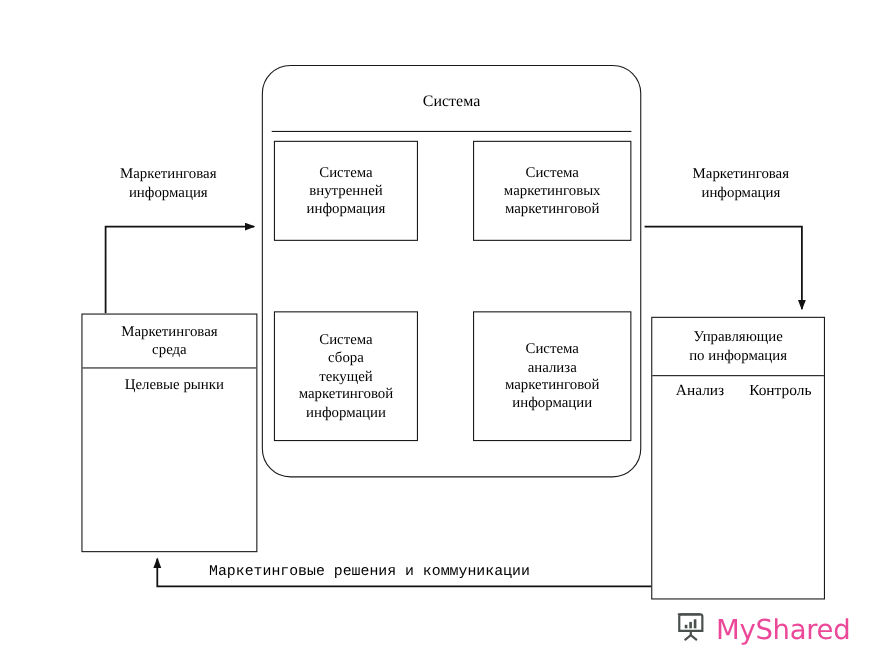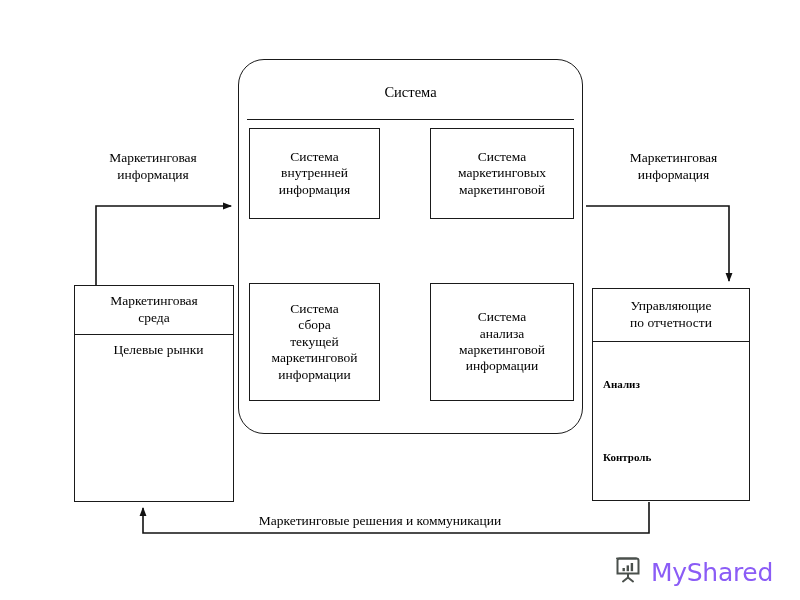--- a/index.html
+++ b/index.html
@@ -104,65 +104,64 @@
     display: flex; flex-direction: row; justify-content: center;
     padding: 7px 0 7px 9px;
     font-size: 13.5px;
     text-align: left;
     line-height: 1.2;
   }
   #env-list .item { white-space: pre-line; }
 
   
   #box-managers {
-    left: 592px; top: 272px; width: 158px; height: 213px;
+    left: 592px; top: 272px; width: 158px; height: 257px;
     flex-direction: column; align-items: stretch; justify-content: flex-start;
     padding: 0;
   }
   #mgr-header {
     height: 52px;
     display: flex; flex-direction: column; align-items: center; justify-content: center;
     text-align: center; font-size: 13.5px; line-height: 1.25;
     border-bottom: 1.4px solid #1a1a1a;
   }
   #mgr-list {
     flex: 1;
-    display: flex; flex-direction: column; justify-content: space-around;
+    display: flex; flex-direction: row; justify-content: space-around;
     padding: 6px 0 6px 10px;
-    font-size: 11px;
+    font-size: 14px;
     text-align: left;
     line-height: 1.2;
-    font-weight: bold;
   }
   #mgr-list .item { white-space: pre-line; }
 
   
   .edge-label {
     position: absolute;
     font-size: 13.5px;
     line-height: 1.28;
     text-align: center;
     white-space: pre-line;
   }
   #label-info-left  { left: 78px;  top: 133px; width: 150px; }
   #label-info-right { left: 596px; top: 133px; width: 155px; }
-  #label-decisions  { left: 190px; top: 496px; width: 380px; text-align: center; font-size: 13.5px; }
+  #label-decisions  { left: 190px; top: 496px; width: 380px; text-align: left; font-size: 13.5px; font-family: Liberation Mono, monospace; }
 
   
   #watermark {
     position: absolute;
     left: 614px; top: 539px;
     display: flex;
     align-items: center;
     gap: 7px;
   }
   #watermark-text {
     font-family: "DejaVu Sans", "Liberation Sans", sans-serif;
     font-size: 25px;
-    color: #8b5cf6;
+    color: #ec4899;
     letter-spacing: -0.3px;
   }
 </style>
 </head>
 <body>
 
 <div id="diagram-root">
 
   <svg class="layer" viewBox="0 0 800 600" xmlns="http://www.w3.org/2000/svg">
     <defs>
@@ -253,21 +252,21 @@
       <span class="line">среда</span>
     </div>
     <div id="env-list">
       <span class="item">Целевые рынки</span>
     </div>
   </div>
 
   <div class="node" id="box-managers">
     <div id="mgr-header">
       <span class="line">Управляющие</span>
-      <span class="line">по отчетности</span>
+      <span class="line">по информация</span>
     </div>
     <div id="mgr-list">
       <span class="item">Анализ</span>
       <span class="item">Контроль</span>
     </div>
   </div>
 
   <div class="edge-label" id="label-info-left">Маркетинговая
 информация</div>
 

